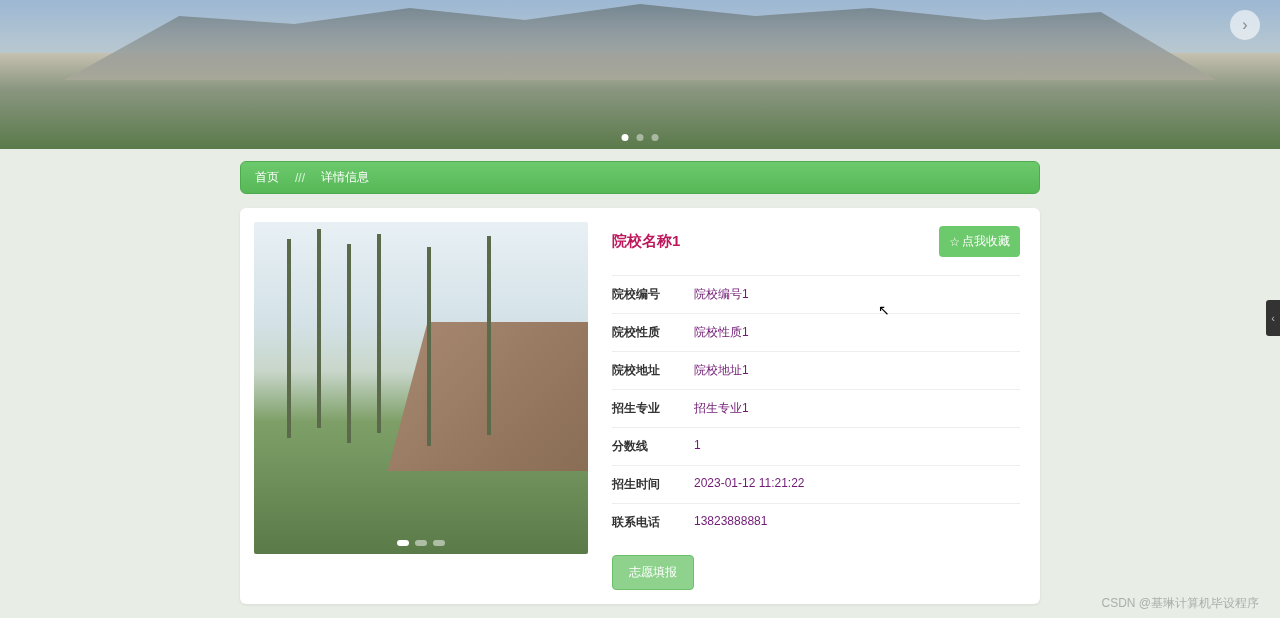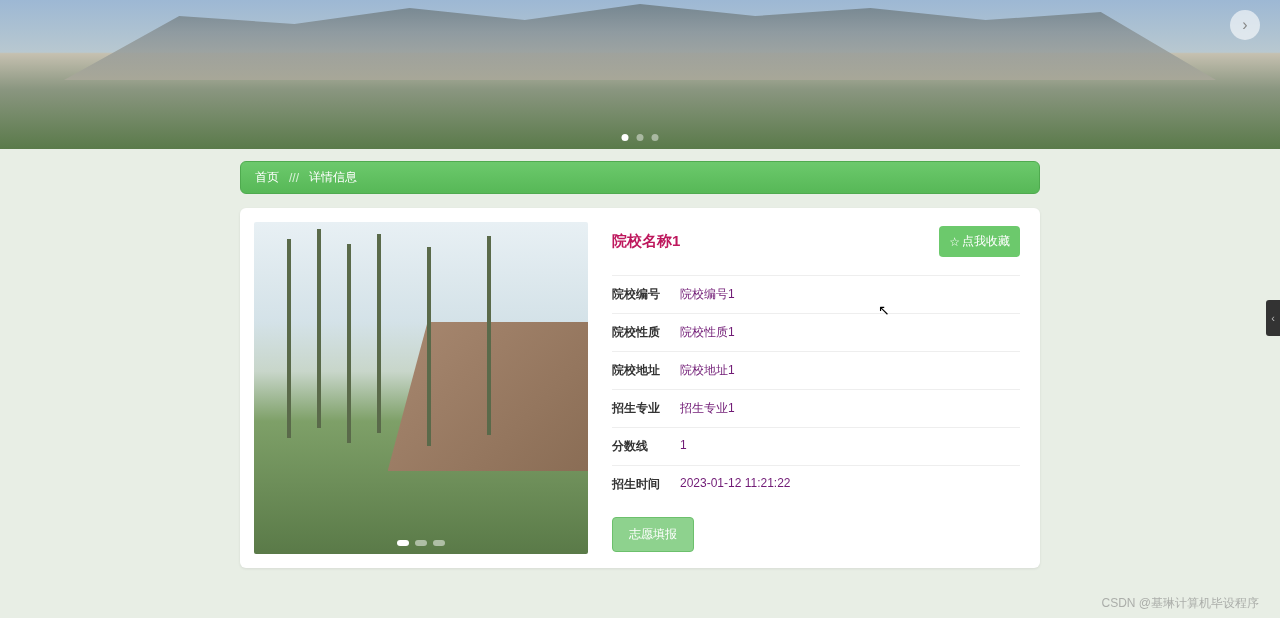--- a/index.html
+++ b/index.html
@@ -52,21 +52,21 @@
       width: 800px;
       margin: 12px auto 20px auto;
     }
     .breadcrumb {
       background: linear-gradient(#6cc96c, #57b857);
       border: 1px solid #4faa4f;
       border-radius: 6px;
       padding: 7px 14px;
       color: #fff;
       font-size: 12px;
-      display: flex; align-items: center; gap: 10px;
+      display: flex; align-items: center; gap: 16px;
     }
     .breadcrumb a { color: #fff; text-decoration: none; cursor: pointer; }
     .breadcrumb .sep { color: #d9f3d9; }
     .card {
       background: #fff;
       border-radius: 6px;
       margin-top: 14px;
       padding: 14px;
       box-shadow: 0 1px 3px rgba(0,0,0,0.08);
       display: flex;
@@ -126,21 +126,21 @@
       cursor: pointer;
       display: inline-flex; align-items: center; gap: 2px;
     }
     .info-row {
       display: flex;
       padding: 10px 0;
       border-top: 1px solid #eee;
       font-size: 12px;
     }
     .info-label {
-      width: 68px; flex-shrink: 0;
+      width: 82px; flex-shrink: 0;
       color: #333; font-weight: bold;
     }
     .info-value { color: #701a75; text-align: right; }
     .action-row {
       margin-top: 14px;
     }
     .apply-btn {
       background: #8ed28e; color: #fff;
       border: 1px solid #6cc06c; border-radius: 4px;
       padding: 8px 16px; font-size: 12px;
@@ -226,20 +226,24 @@
             <div class="info-value">招生专业1</div>
           </div>
           <div class="info-row">
             <div class="info-label">分数线</div>
             <div class="info-value">1</div>
           </div>
           <div class="info-row">
             <div class="info-label">招生时间</div>
             <div class="info-value">2023-01-12 11:21:22</div>
           </div>
+          <div class="info-row">
+            <div class="info-label">联系电话</div>
+            <div class="info-value">13823888881</div>
+          </div>
         </div>
 
       <div class="action-row">
         <button class="apply-btn">志愿填报</button>
       </div>
     </div>
   </div>
 </div>
 
 <div class="side-tab">

